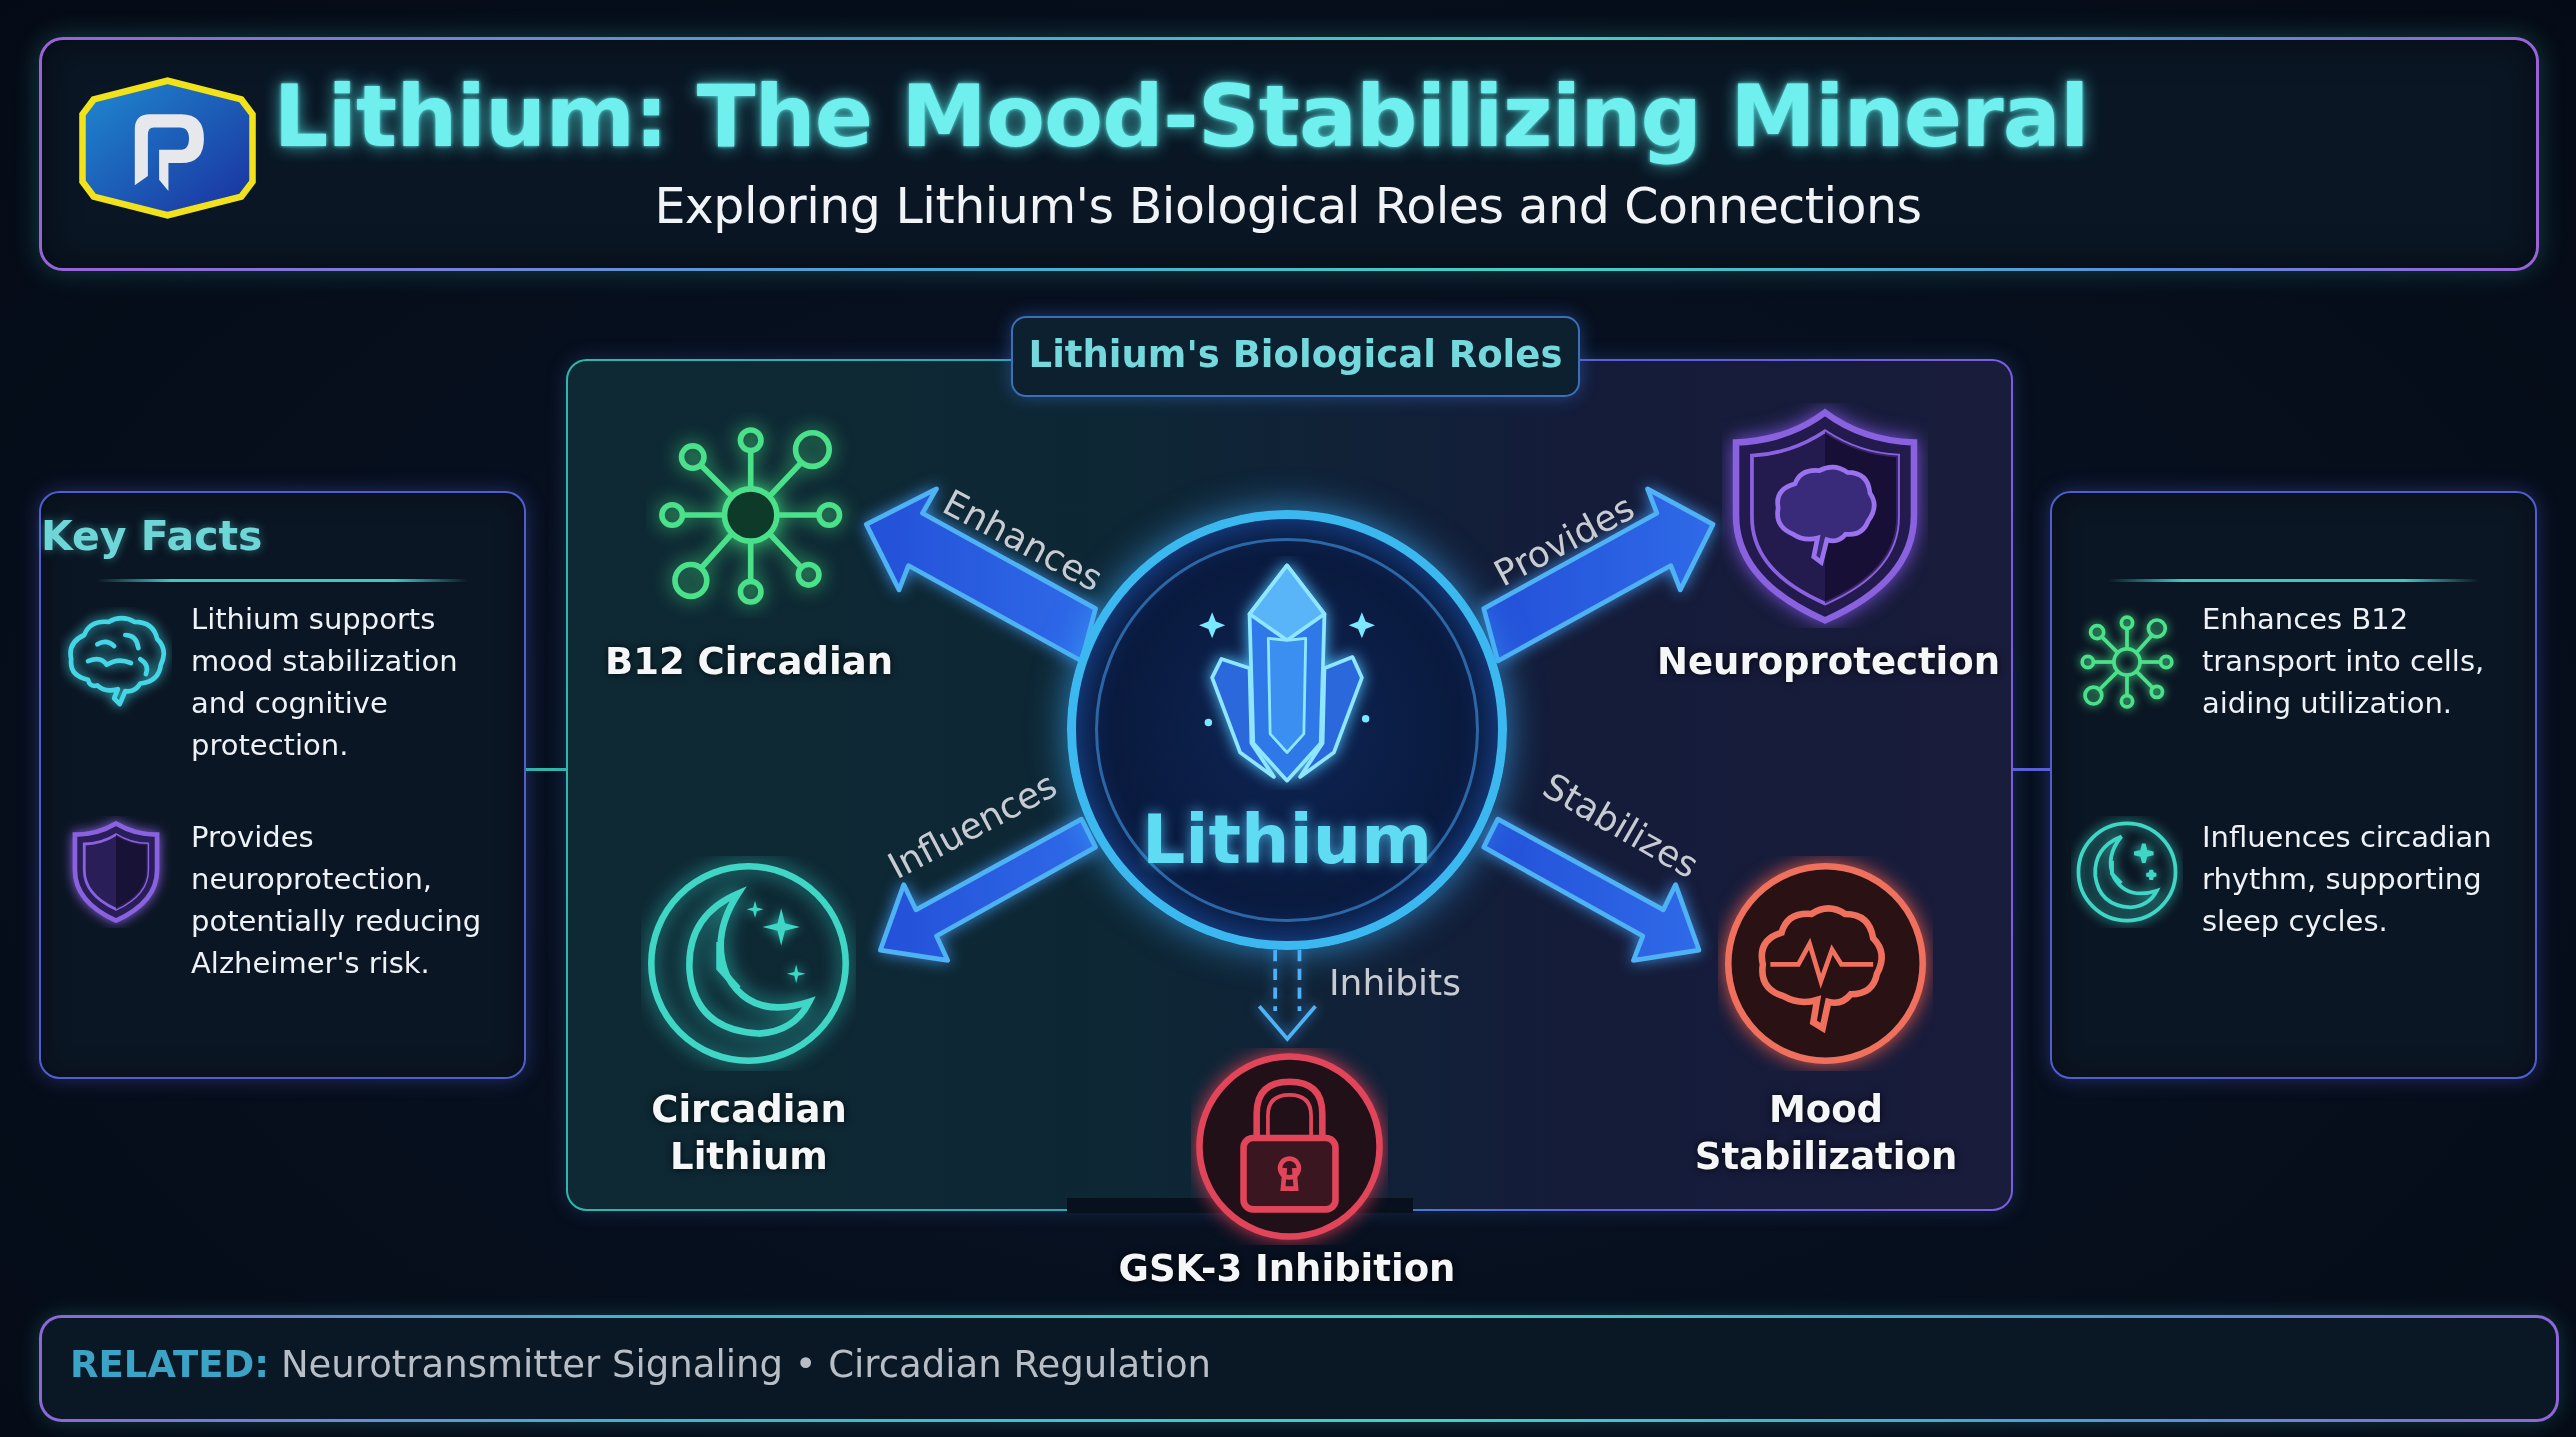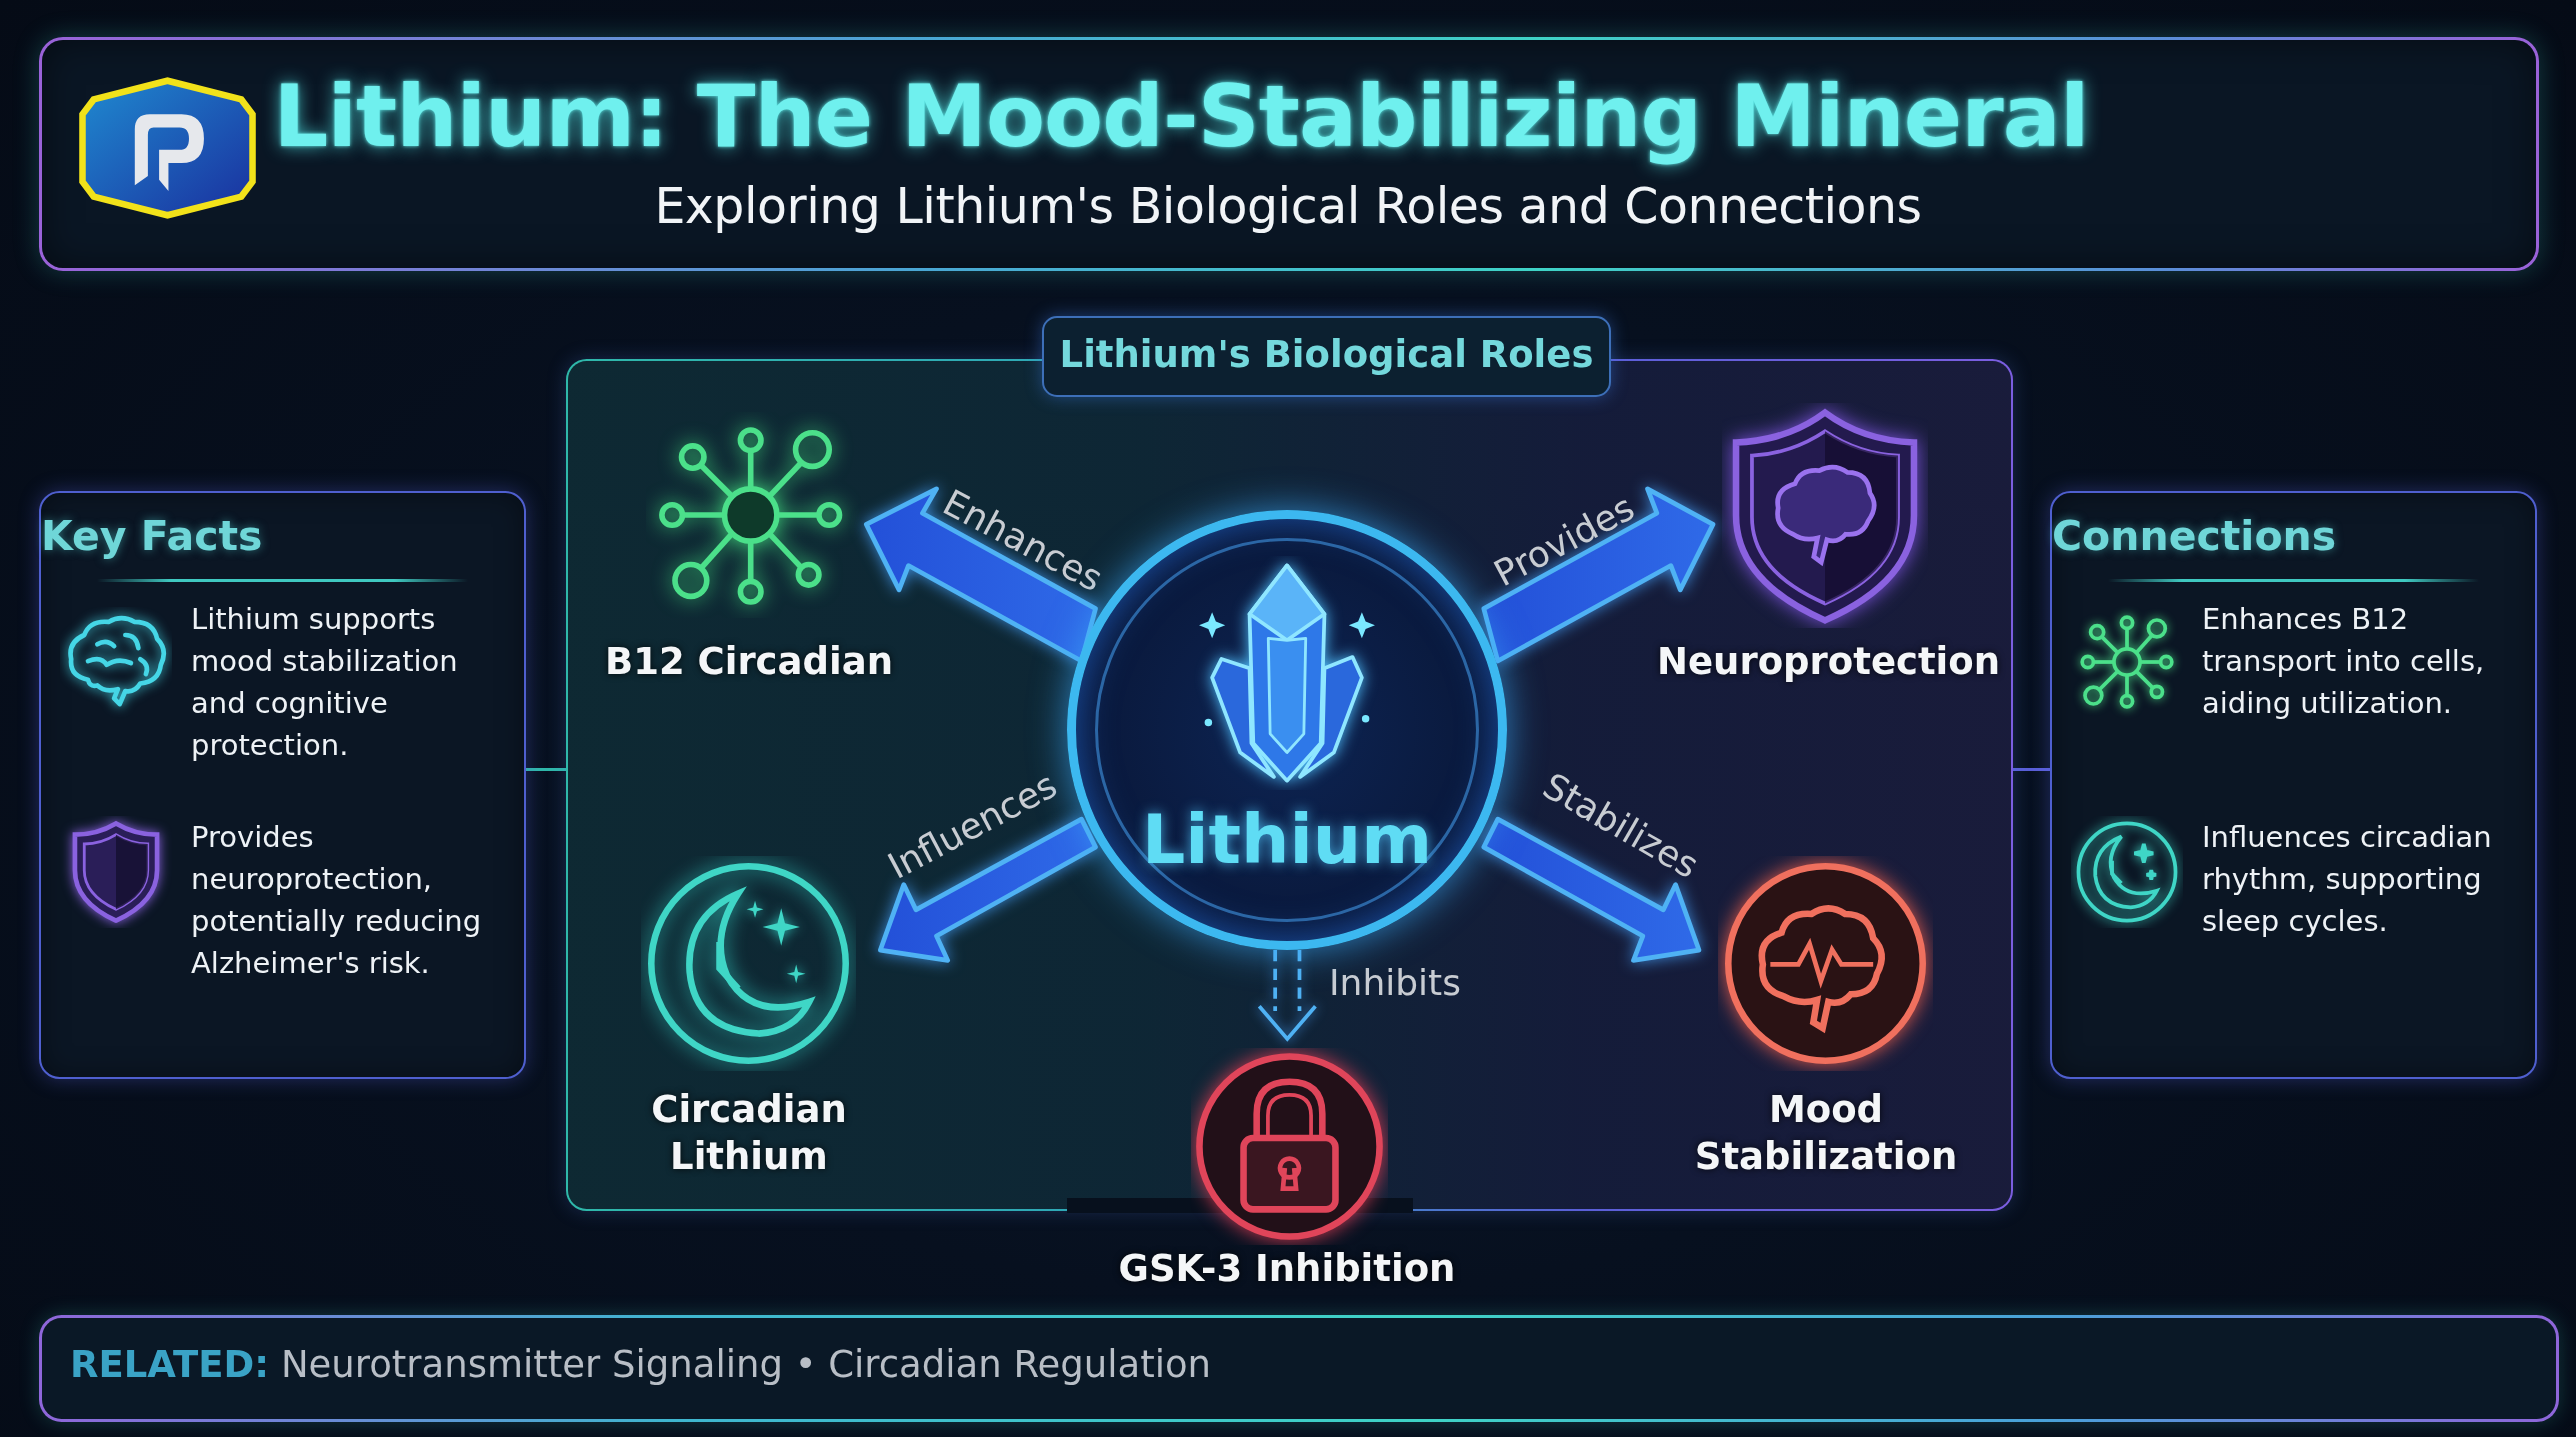--- a/index.html
+++ b/index.html
@@ -66,21 +66,21 @@
       linear-gradient(rgba(8,16,30,0.85),rgba(8,16,30,0.85)) padding-box,
       linear-gradient(90deg,#2fb8aa 0%,#2fa6b8 40%,#5a5fd8 70%,#7b5ee0 100%) border-box;
     box-shadow: 0 0 19px rgba(80,120,220,0.25);
   }
   .gap-cover { left:1067px; top:1198px; width:346px; height:15px; background:#07101d; }
   .tag {
     left:1011px; top:316px; width:565px; height:77px; border-radius:15px;
     background:#0c2030; border:2.8px solid #3d6fb8;
     box-shadow: 0 0 17px rgba(60,120,220,0.45);
     text-align:center; line-height:73px;
-    font-family:"DejaVu Sans", sans-serif; font-weight:bold; font-size:37px; color:#74d8dc;margin-left:31px;
+    font-family:"DejaVu Sans", sans-serif; font-weight:bold; font-size:37px; color:#74d8dc;
   }
   .connector { height:2.8px; }
 
   .node-label {
     position:absolute; text-align:center;
     font-family:"DejaVu Sans", sans-serif; font-weight:bold; font-size:37px; line-height:47px;
     color:#f4f6f8; text-shadow:0 0 7.5px rgba(0,0,0,0.8);
   }
   .verb {
     position:absolute; font-family:"DejaVu Sans", sans-serif; font-size:36px; color:#c8ccd2;
@@ -194,21 +194,20 @@
     <svg class="ico" style="top:0px;" viewBox="0 0 120 120">
       <path d="M60 8 Q80 20 104 20 V58 Q104 92 60 112 Q16 92 16 58 V20 Q40 20 60 8 Z" fill="#2a1e58" stroke="#8a62e0" stroke-width="5" style="filter:drop-shadow(0 0 6px #8a62e0)"></path>
       <path d="M60 20 Q76 30 94 30 V58 Q94 84 60 100 Q26 84 26 58 V30 Q44 30 60 20 Z" fill="none" stroke="#8a62e0" stroke-width="3"></path>
       <path d="M60 20 V100 Q94 84 94 58 V30 Q76 30 60 20 Z" fill="#140f30" opacity="0.8"></path>
     </svg>
     <div class="txt">Provides neuroprotection, potentially reducing Alzheimer's risk.</div>
   </div>
 </div>
 
 <div class="abs side right">
-  <div class="side-title">Connections</div>
   <div class="side-rule"></div>
   <div class="fact" style="top:105px;">
     <svg class="ico" style="top:7.5px;" viewBox="0 0 120 120">
       <g fill="none" stroke="#4be08a" stroke-width="4" style="filter:drop-shadow(0 0 5px #4be08a)">
         <circle cx="60" cy="60" r="14"></circle>
         <line x1="60" y1="46" x2="60" y2="24"></line>
           <line x1="60" y1="74" x2="60" y2="96"></line>
         <line x1="46" y1="60" x2="24" y2="60"></line>
           <line x1="74" y1="60" x2="96" y2="60"></line>
         <line x1="50" y1="50" x2="32" y2="32"></line>

